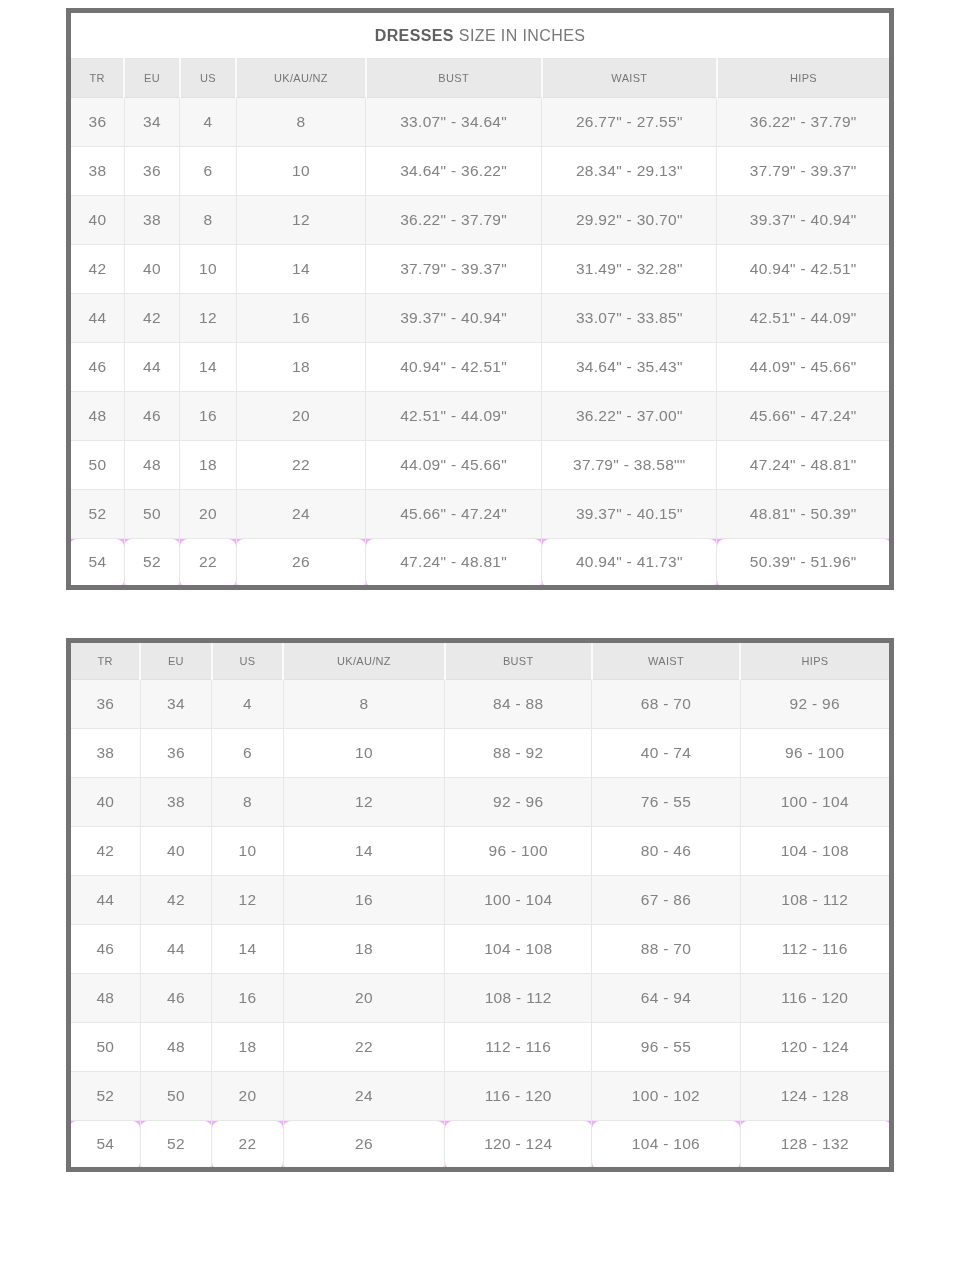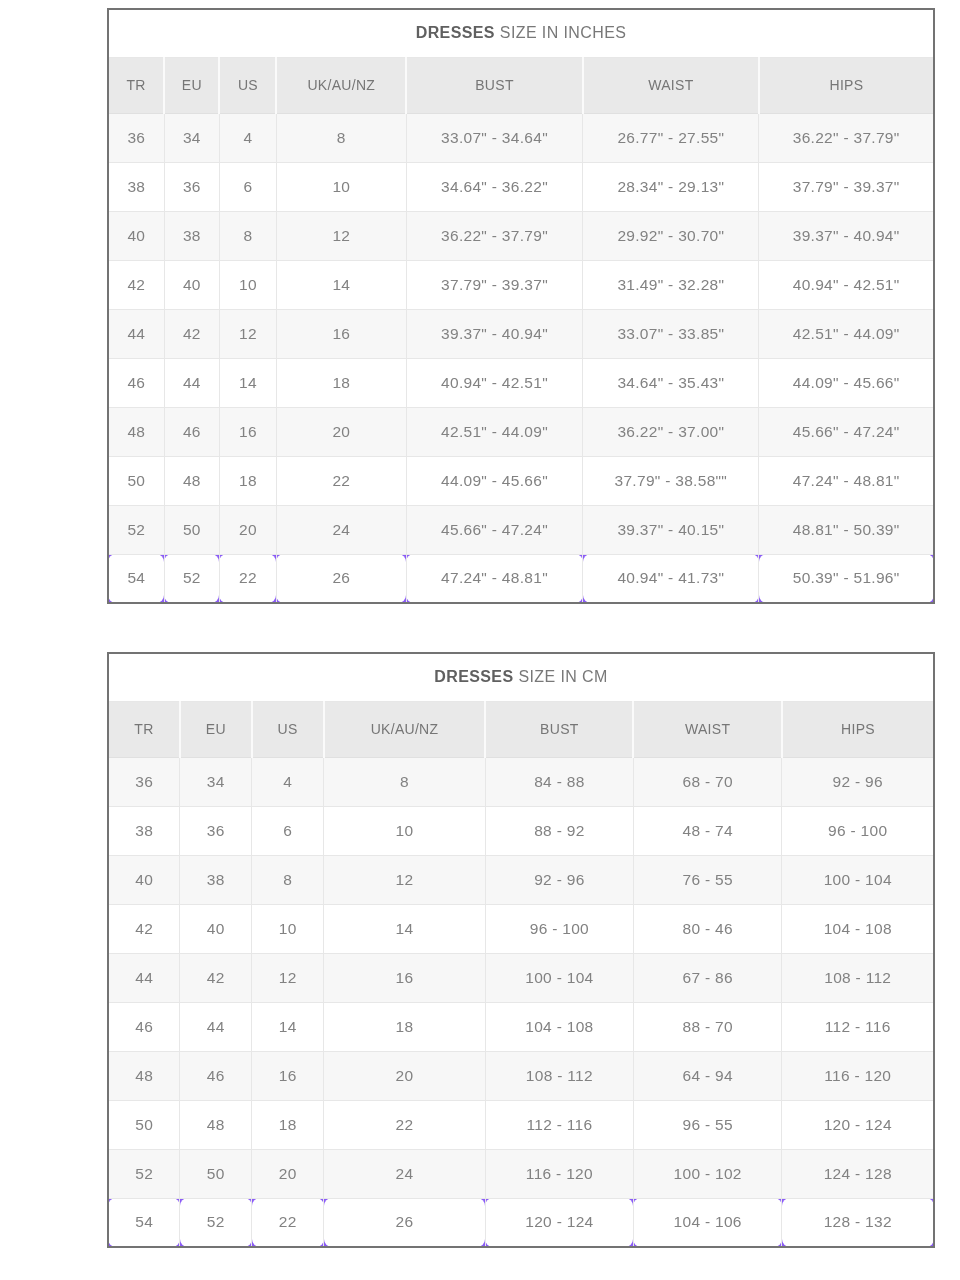--- a/index.html
+++ b/index.html
@@ -15,46 +15,45 @@
   }
   .page {
     padding: 8px 66px 38px 66px;
   }
   .table-gap { height: 48px; }
 
   table.size-table {
     width: 100%;
     border-collapse: collapse;
     table-layout: fixed;
-    border: 2px solid #737373;
-    background: #8b5cf6;
-    margin-left: 41px;
+    border: 5px solid #737373;
+    background: #f0abfc;
   }
   
   .title-cell {
     height: 48px;
     text-align: center;
     vertical-align: middle;
     font-size: 16px;
     font-weight: 400;
     color: #787878;
     letter-spacing: 0.4px;
     background: #ffffff;
     border-bottom: 1px solid #e7e7e7;
   }
   .title-bold {
     font-weight: 700;
     color: #606060;
   }
   
   .head-row th {
-    height: 56px;
+    height: 39px;
     background: #e9e9e9;
     font-weight: 400;
-    font-size: 14px;
+    font-size: 11px;
     color: #767676;
     letter-spacing: 0.3px;
     text-align: center;
     vertical-align: middle;
     border-left: 2px solid #fafafa;
     border-right: 2px solid #fafafa;
     border-bottom: 1px solid #e0e0e0;
   }
   .head-row th:first-child { border-left: none; }
   .head-row th:last-child { border-right: none; }
@@ -206,23 +205,20 @@
       <colgroup>
         <col style="width:8.7%">
           <col style="width:8.7%">
           <col style="width:8.7%">
         <col style="width:19.6%">
           <col style="width:17.9%">
           <col style="width:18.0%">
           <col style="width:18.4%">
       </colgroup>
       <thead>
-        <tr>
-          <th class="title-cell" colspan="7"><span class="title-bold">DRESSES</span> <span>SIZE IN CM</span></th>
-        </tr>
         <tr class="head-row">
             <th>TR</th>
             <th>EU</th>
             <th>US</th>
             <th>UK/AU/NZ</th>
             <th>BUST</th>
             <th>WAIST</th>
             <th>HIPS</th>
           </tr>
       </thead>
@@ -235,21 +231,21 @@
             <td>84 - 88</td>
             <td>68 - 70</td>
             <td>92 - 96</td>
           </tr>
           <tr>
             <td>38</td>
             <td>36</td>
             <td>6</td>
             <td>10</td>
             <td>88 - 92</td>
-            <td>48 - 74</td>
+            <td>40 - 74</td>
             <td>96 - 100</td>
           </tr>
           <tr>
             <td>40</td>
             <td>38</td>
             <td>8</td>
             <td>12</td>
             <td>92 - 96</td>
             <td>76 - 55</td>
             <td>100 - 104</td>

